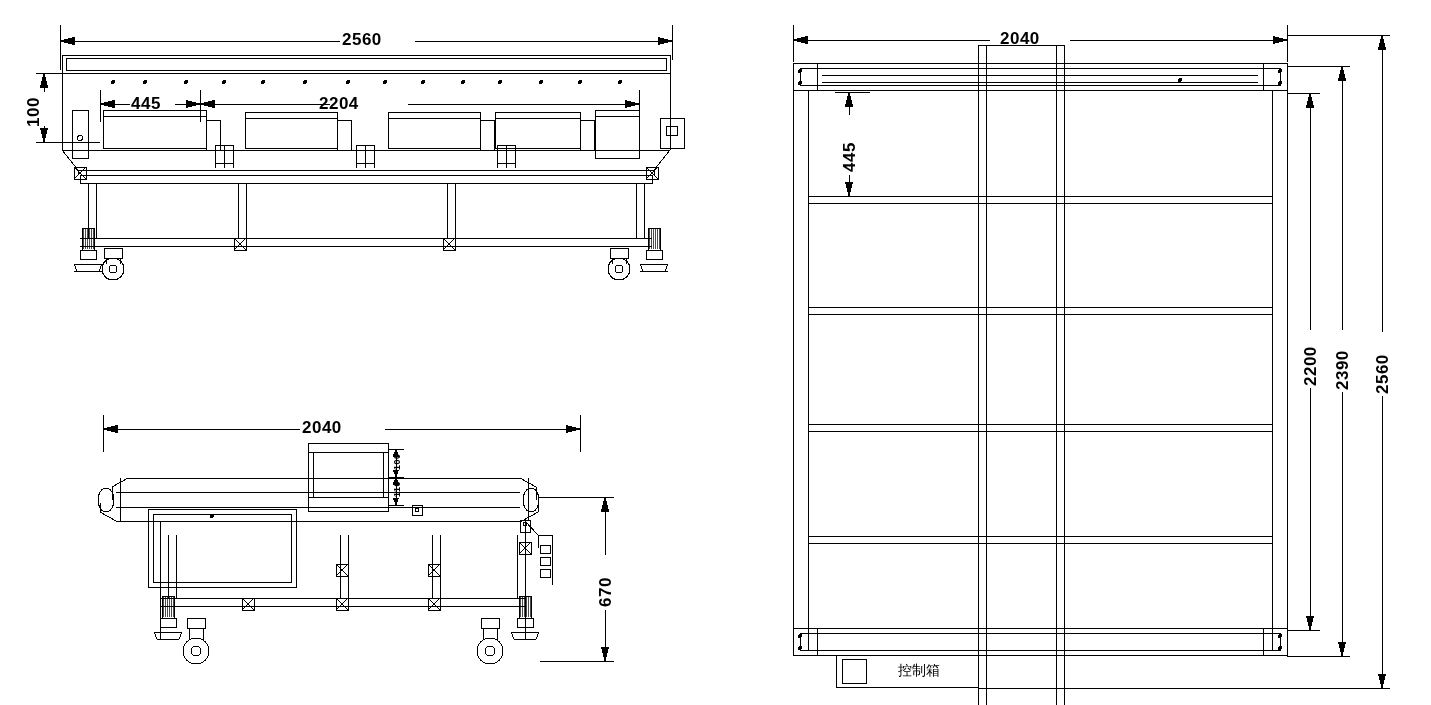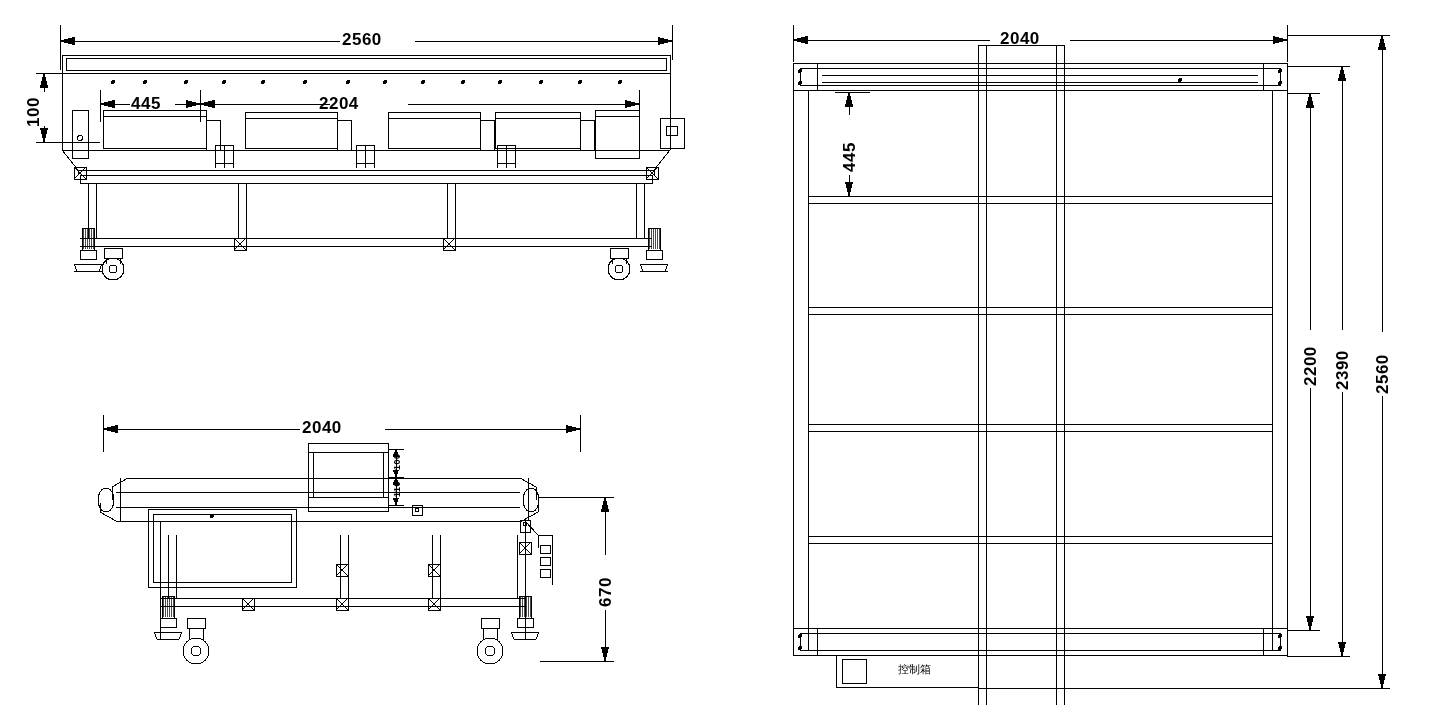--- a/index.html
+++ b/index.html
@@ -36,21 +36,21 @@
     font-size: 17px;
     transform-origin: left top;
   }
   .dim-small {
     font-size: 9px;
     font-weight: bold;
   }
   .cn-label {
     position: absolute;
     font-family: "DejaVu Sans", sans-serif;
-    font-size: 11px;
+    font-size: 14px;
     color: #000000;
     white-space: nowrap;
   }
 </style>
 </head>
 <body>
 
 <div id="sheet">
 
   <svg width="1431" height="705" viewBox="0 0 1431 705">

